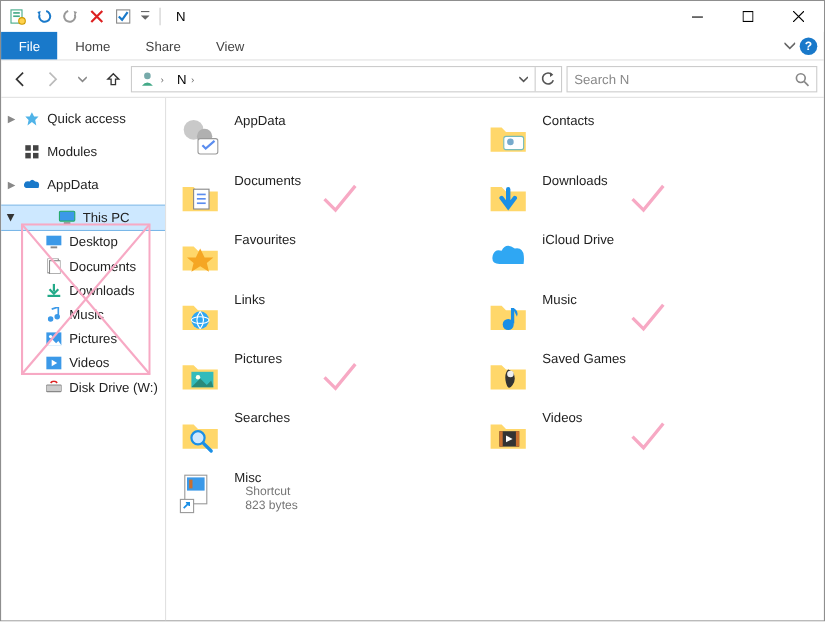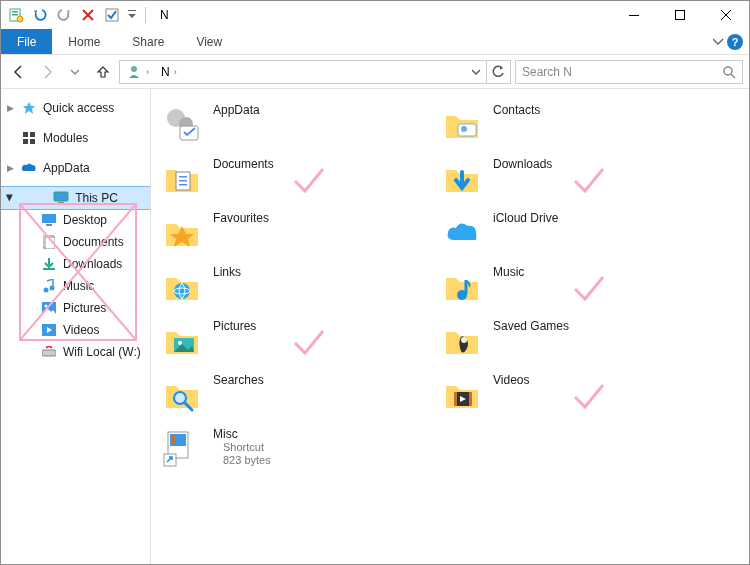--- a/index.html
+++ b/index.html
@@ -284,21 +284,21 @@
             </span>
           <span>Videos</span>
         </div>
         <div class="side-item sub">
           <span class="side-icon">
               <svg width="14" height="12" viewBox="0 0 14 12">
                 <rect x="0" y="4" width="14" height="6" rx="1" fill="#ccc" stroke="#888"></rect>
                 <path d="M4 2 Q7 -1 10 2" fill="none" stroke="#d22" stroke-width="1.5"></path>
               </svg>
             </span>
-          <span>Wifi Local (W:)</span>
+          <span>Disk Drive (W:)</span>
         </div>
       </div>
 
       <svg class="x-overlay" viewBox="0 0 118 138">
         <rect x="1" y="1" width="116" height="136" fill="none" stroke="#f7a9c4" stroke-width="2"></rect>
         <line x1="1" y1="1" x2="117" y2="137" stroke="#f7a9c4" stroke-width="2"></line>
         <line x1="117" y1="1" x2="1" y2="137" stroke="#f7a9c4" stroke-width="2"></line>
       </svg>
     </div>
 

